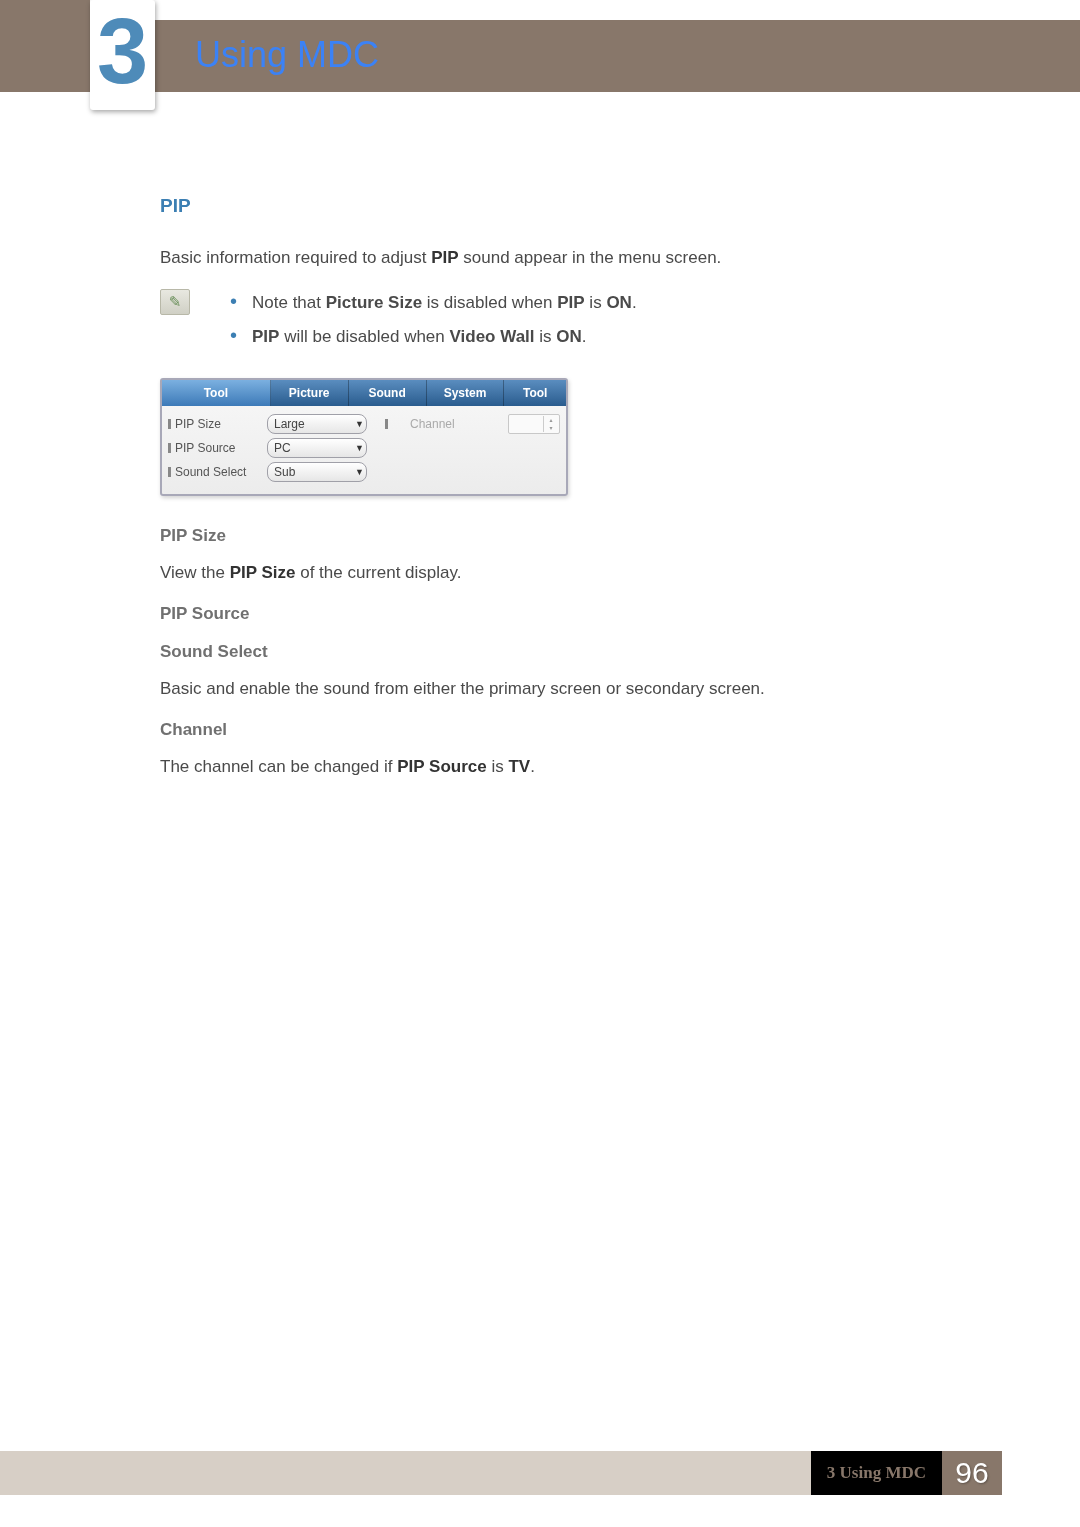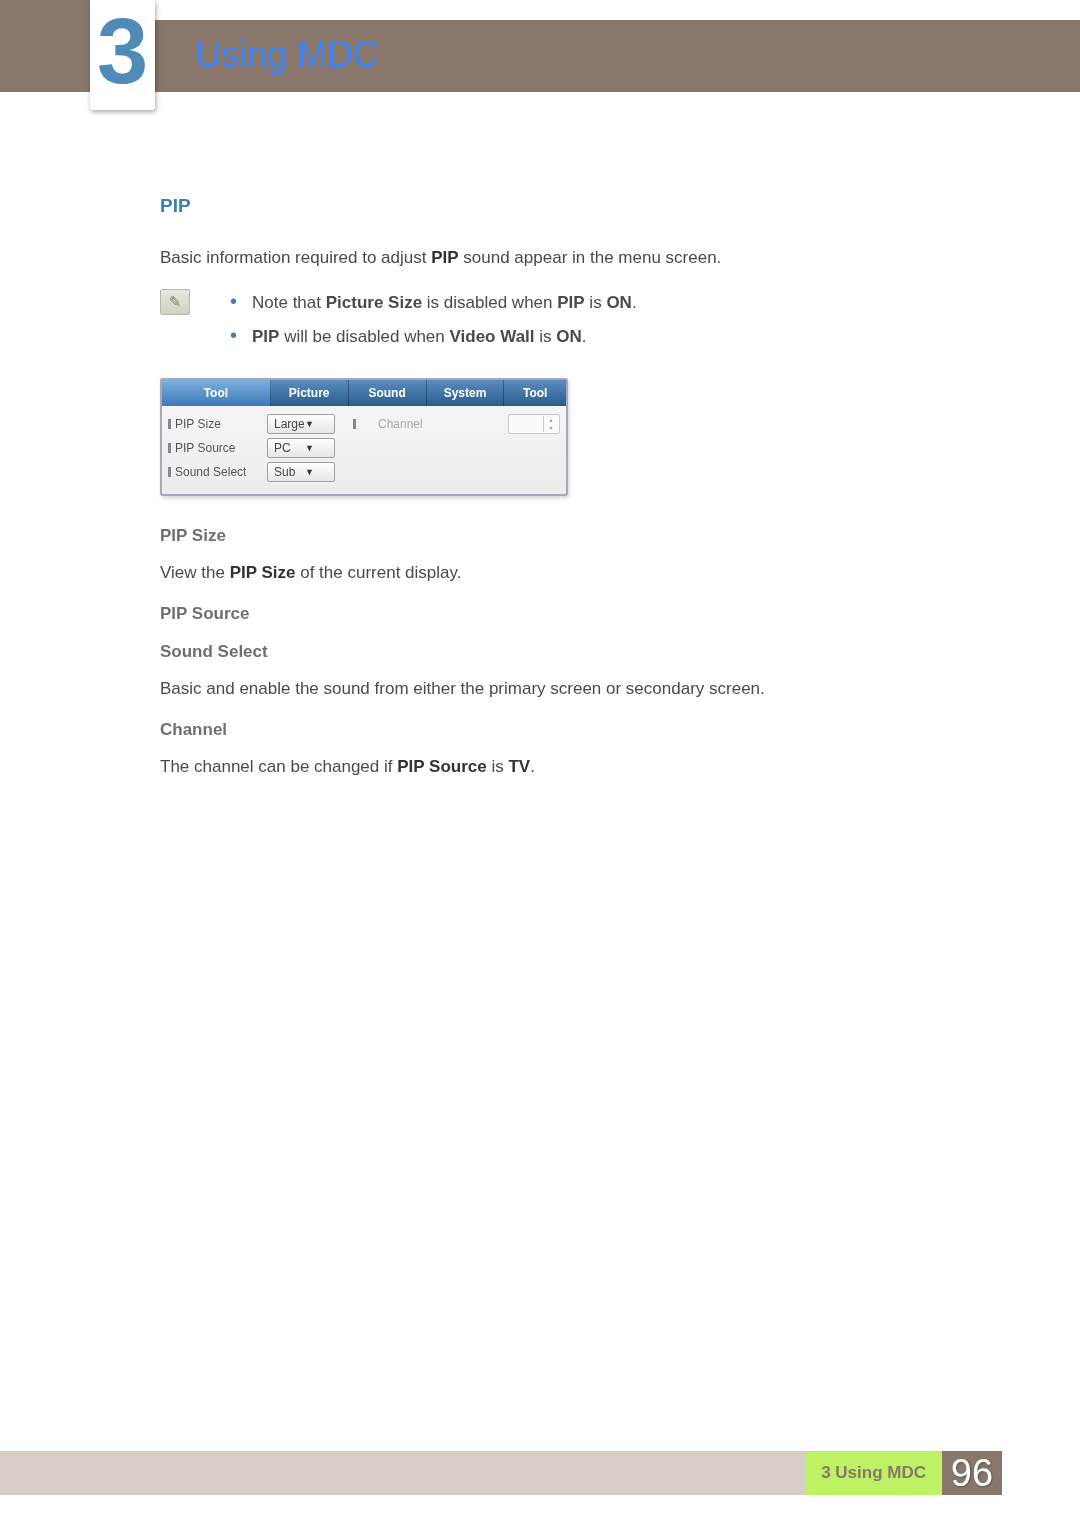--- a/index.html
+++ b/index.html
@@ -146,29 +146,29 @@
     color: #555;
     margin-bottom: 4px;
   }
   .form-row .bar {
     width: 3px; height: 10px;
     background: #888;
     margin: 0 4px 0 0;
   }
   .form-row .lbl { width: 92px; }
   .select {
-    width: 68px;
+    width: 100px;
     height: 20px;
     border: 1px solid #a0a0a8;
     background: linear-gradient(#ffffff, #e6e6e6);
-    border-radius: 2px;
+    border-radius: 8px;
     display: flex;
     align-items: center;
     justify-content: space-between;
-    padding: 0 20px 0 6px;
+    padding: 0 2px 0 6px;
     font-size: 12px;
     color: #444;
   }
   .select .arrow {
     font-size: 9px;
     color: #333;
   }
   .ch-label {
     color: #aaa;
     margin-left: 18px;
@@ -207,32 +207,33 @@
     height: 44px;
     display: flex;
     align-items: stretch;
   }
   .footer-stripe {
     flex: 1;
     background: #d7cfc6;
   }
   .footer-label {
     padding: 0 16px;
-    background: #bef264;
+    background: #000000;
     color: #88776a;
     font-weight: bold;
     display: flex;
     align-items: center;
     font-size: 17px;
+    font-family: Liberation Serif, serif;
   }
   .footer-page {
     width: 60px;
     background: #88776a;
     color: #fff;
-    font-size: 38px;
+    font-size: 30px;
     font-weight: 400;
     display: flex;
     align-items: center;
     justify-content: center;
     margin-right: 78px;
     text-shadow: 1px 1px 2px rgba(0,0,0,0.3);
   }
 </style>
 </head>
 <body>

